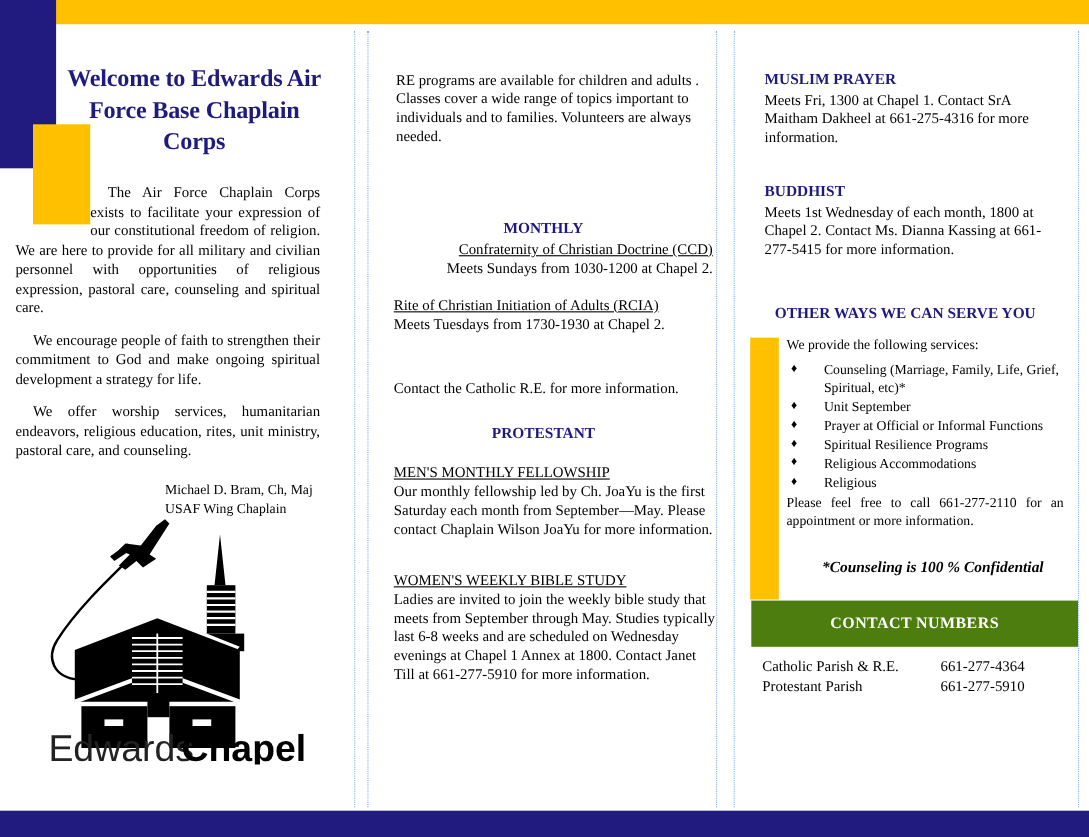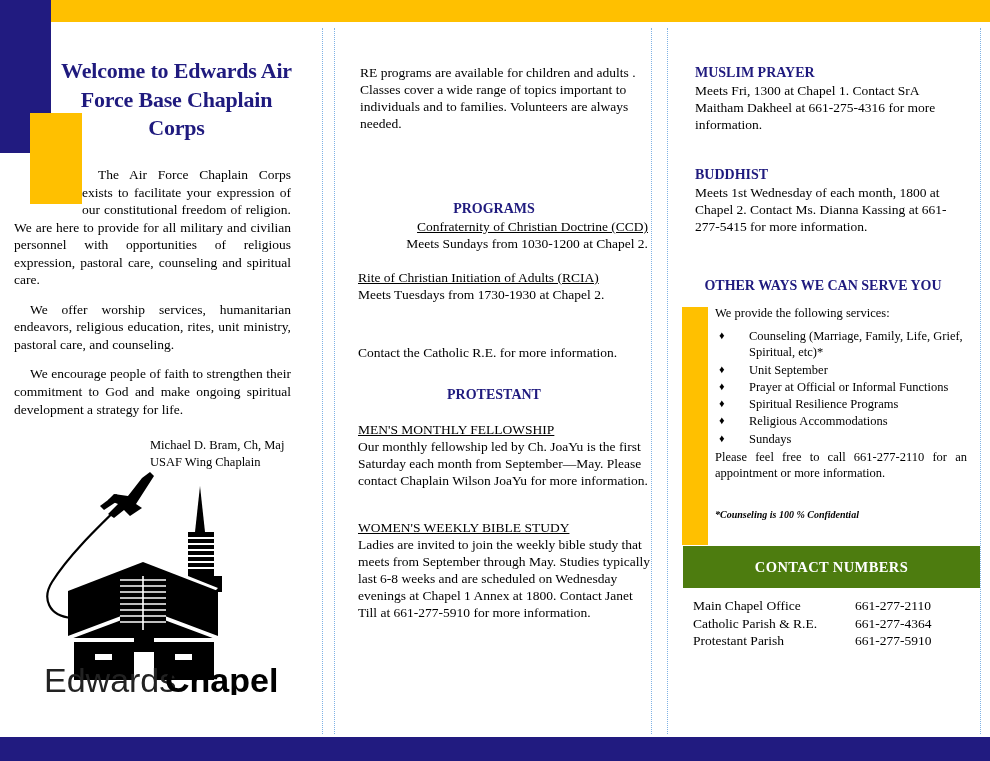--- a/index.html
+++ b/index.html
@@ -203,24 +203,25 @@
     width: 252px;
     font-size: 12.5px;
     line-height: 1.28;
     text-align: justify;
   }
   .rt-conf {
     position: absolute;
     left: 48px;
     top: 509px;
     width: 266px;
-    font-size: 10px;
+    font-size: 14px;
     font-weight: bold;
     font-style: italic;
     line-height: 1.2;
+    text-align: center;
   }
   .contact-head {
     position: absolute;
     left: 16px;
     top: 546px;
     width: 297px;
     height: 42px;
     background: #4d7c0f;
     color: #ffffff;
     font-weight: bold;
@@ -255,22 +256,22 @@
 <div class="vrule r4"></div>
 <div class="vrule redge"></div>
 
 <div class="col col-left">
 
   <div class="headline">Welcome to Edwards Air Force Base Chaplain Corps</div>
 
   <div class="intro-wrap">
     <div class="first-para-shape"></div>
     <p>The Air Force Chaplain Corps exists to facilitate your expression of our constitutional freedom of religion.  We are here to provide for all military and civilian personnel with opportunities of religious expression, pastoral care, counseling and spiritual care.</p>
+    <p>We encourage people of faith to strengthen their commitment to God and make ongoing spiritual development a strategy for life.</p>
     <p>We offer worship services, humanitarian endeavors, religious education, rites, unit ministry, pastoral care, and counseling.</p>
-    <p>We encourage people of faith to strengthen their commitment to God and make ongoing spiritual development a strategy for life.</p>
   </div>
 
   <div class="signature">
     <div>Michael D. Bram, Ch, Maj</div>
     <div>USAF Wing Chaplain</div>
   </div>
 
   <div class="logo-wrap">
     <svg class="logo-svg" viewBox="0 0 248 225" xmlns="http://www.w3.org/2000/svg">
 
@@ -327,21 +328,21 @@
   </div>
 </div>
 
 <div class="col col-mid">
 
   <div class="mid-re">
     <div class="body-t">RE programs are available for children and adults . Classes cover a wide range of topics important to individuals and to families. Volunteers are always needed.</div>
   </div>
 
   <div class="mid-cath-h">
-    <div class="hdr center">PROGRAMS</div>
+    <div class="hdr center">MONTHLY</div>
   </div>
 
   <div class="mid-ccd">
     <div class="sub-u">Confraternity of Christian Doctrine (CCD)</div>
     <div class="body-t">Meets Sundays from 1030-1200 at Chapel 2.</div>
   </div>
 
   <div class="mid-rcia">
     <div class="sub-u">Rite of Christian Initiation of Adults (RCIA)</div>
     <div class="body-t">Meets Tuesdays from 1730-1930 at Chapel 2.</div>
@@ -402,35 +403,31 @@
     <li>
       <span class="bullet">♦</span>
       <span>Spiritual Resilience Programs</span>
     </li>
     <li>
       <span class="bullet">♦</span>
       <span>Religious Accommodations</span>
     </li>
     <li>
       <span class="bullet">♦</span>
-      <span>Sundays</span>
+      <span>Religious</span>
     </li>
   </ul>
 
   <div class="rt-appt">Please feel free to call 661-277-2110 for an appointment or more information.</div>
 
   <div class="rt-conf">*Counseling is 100 % Confidential</div>
 
   <div class="contact-head">CONTACT NUMBERS</div>
 
   <div class="contact-table">
-    <div class="contact-row">
-      <span class="c-label">Main  Chapel Office</span>
-      <span class="c-num">661-277-2110</span>
-    </div>
     <div class="contact-row">
       <span class="c-label">Catholic Parish &amp; R.E.</span>
       <span class="c-num">661-277-4364</span>
     </div>
     <div class="contact-row">
       <span class="c-label">Protestant  Parish</span>
       <span class="c-num">661-277-5910</span>
     </div>
   </div>
 </div>

